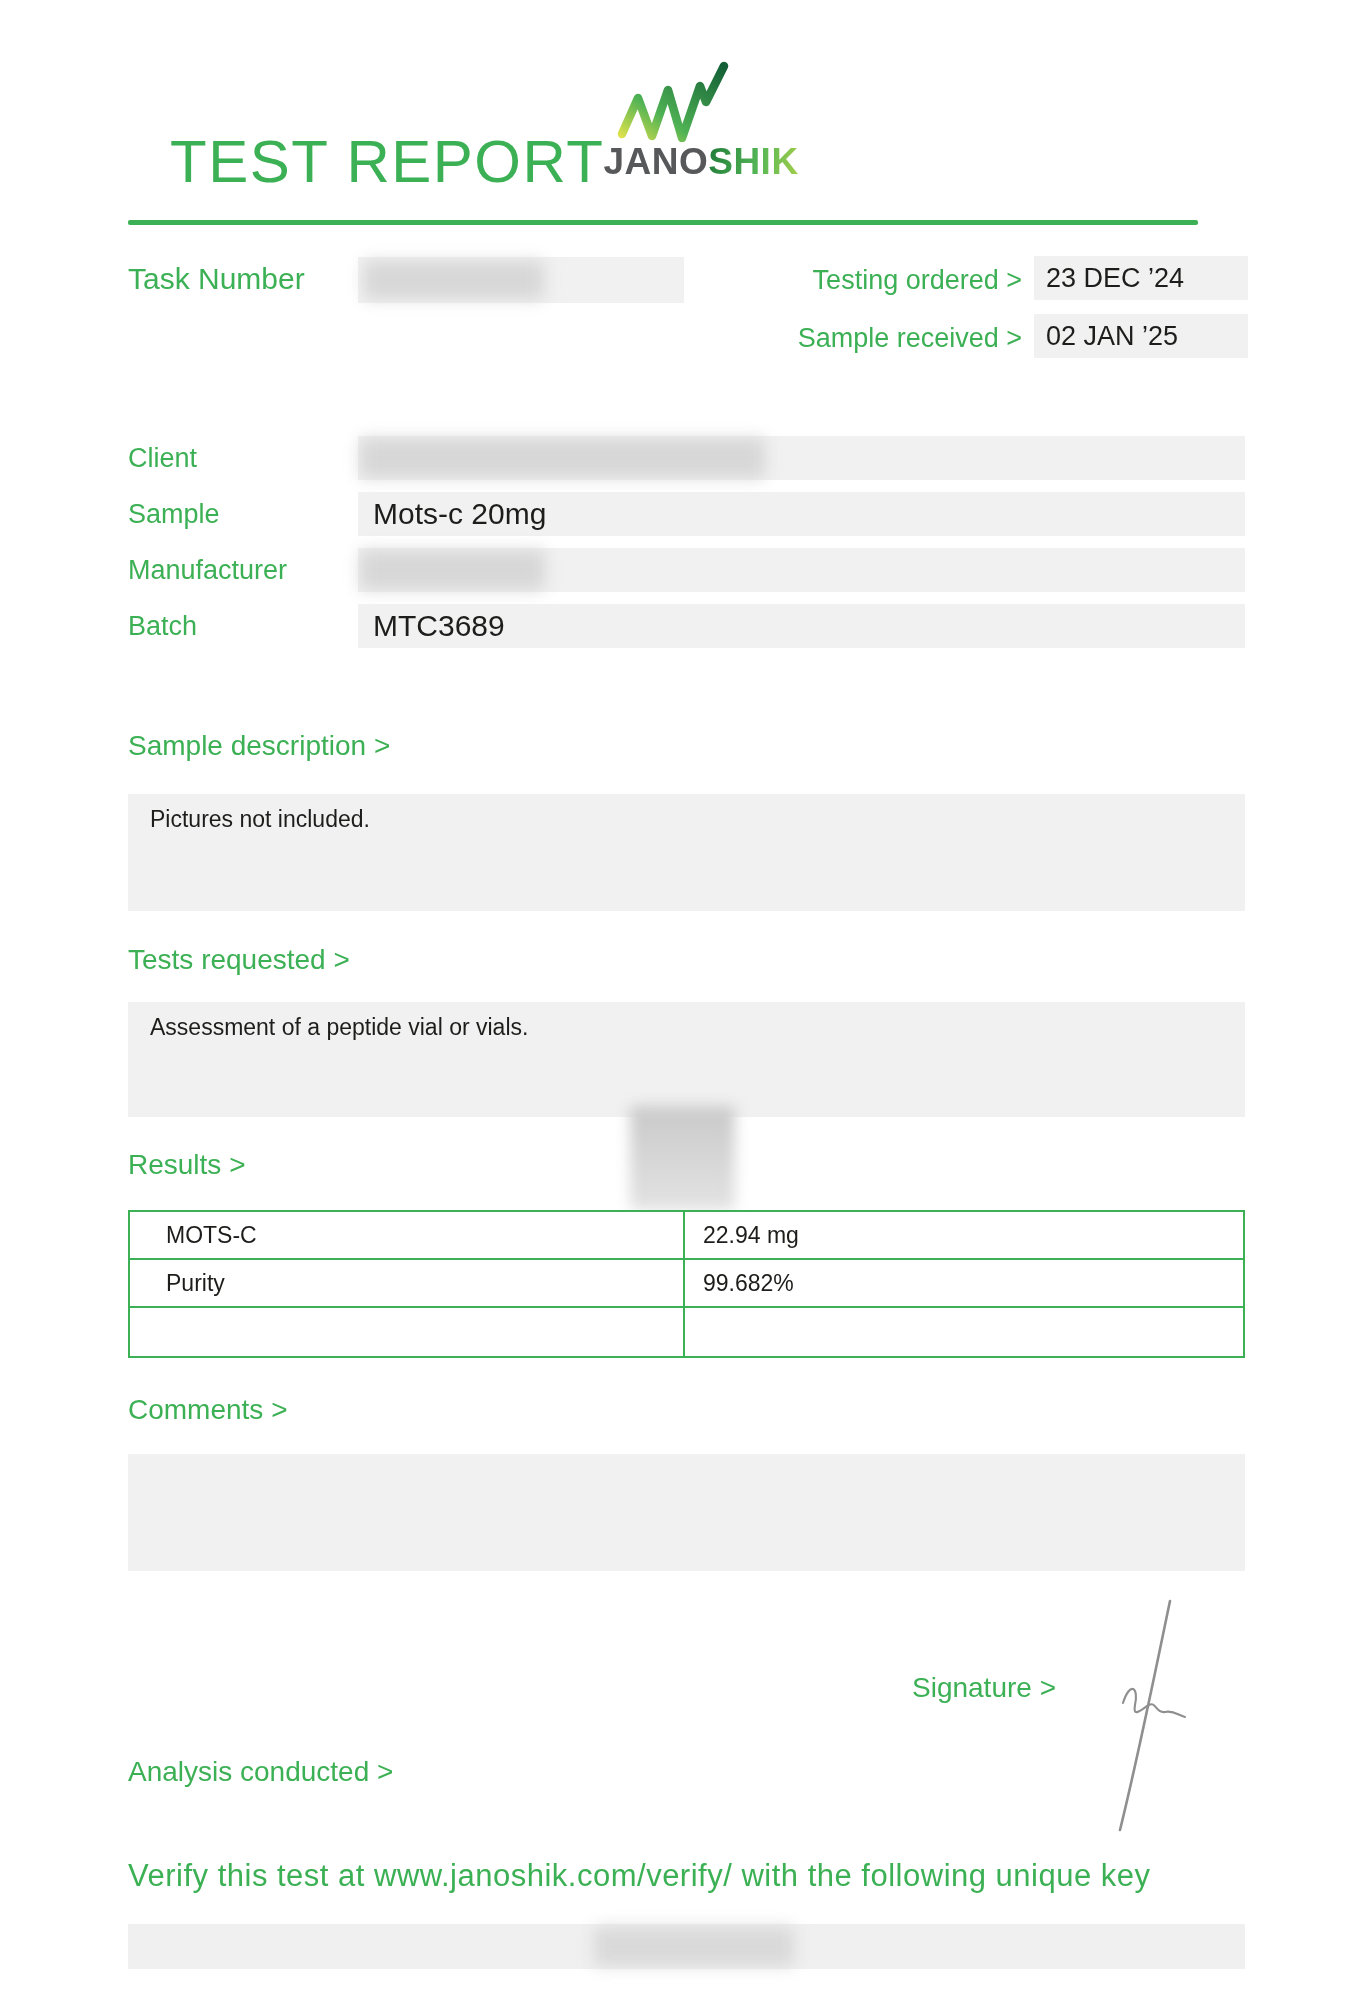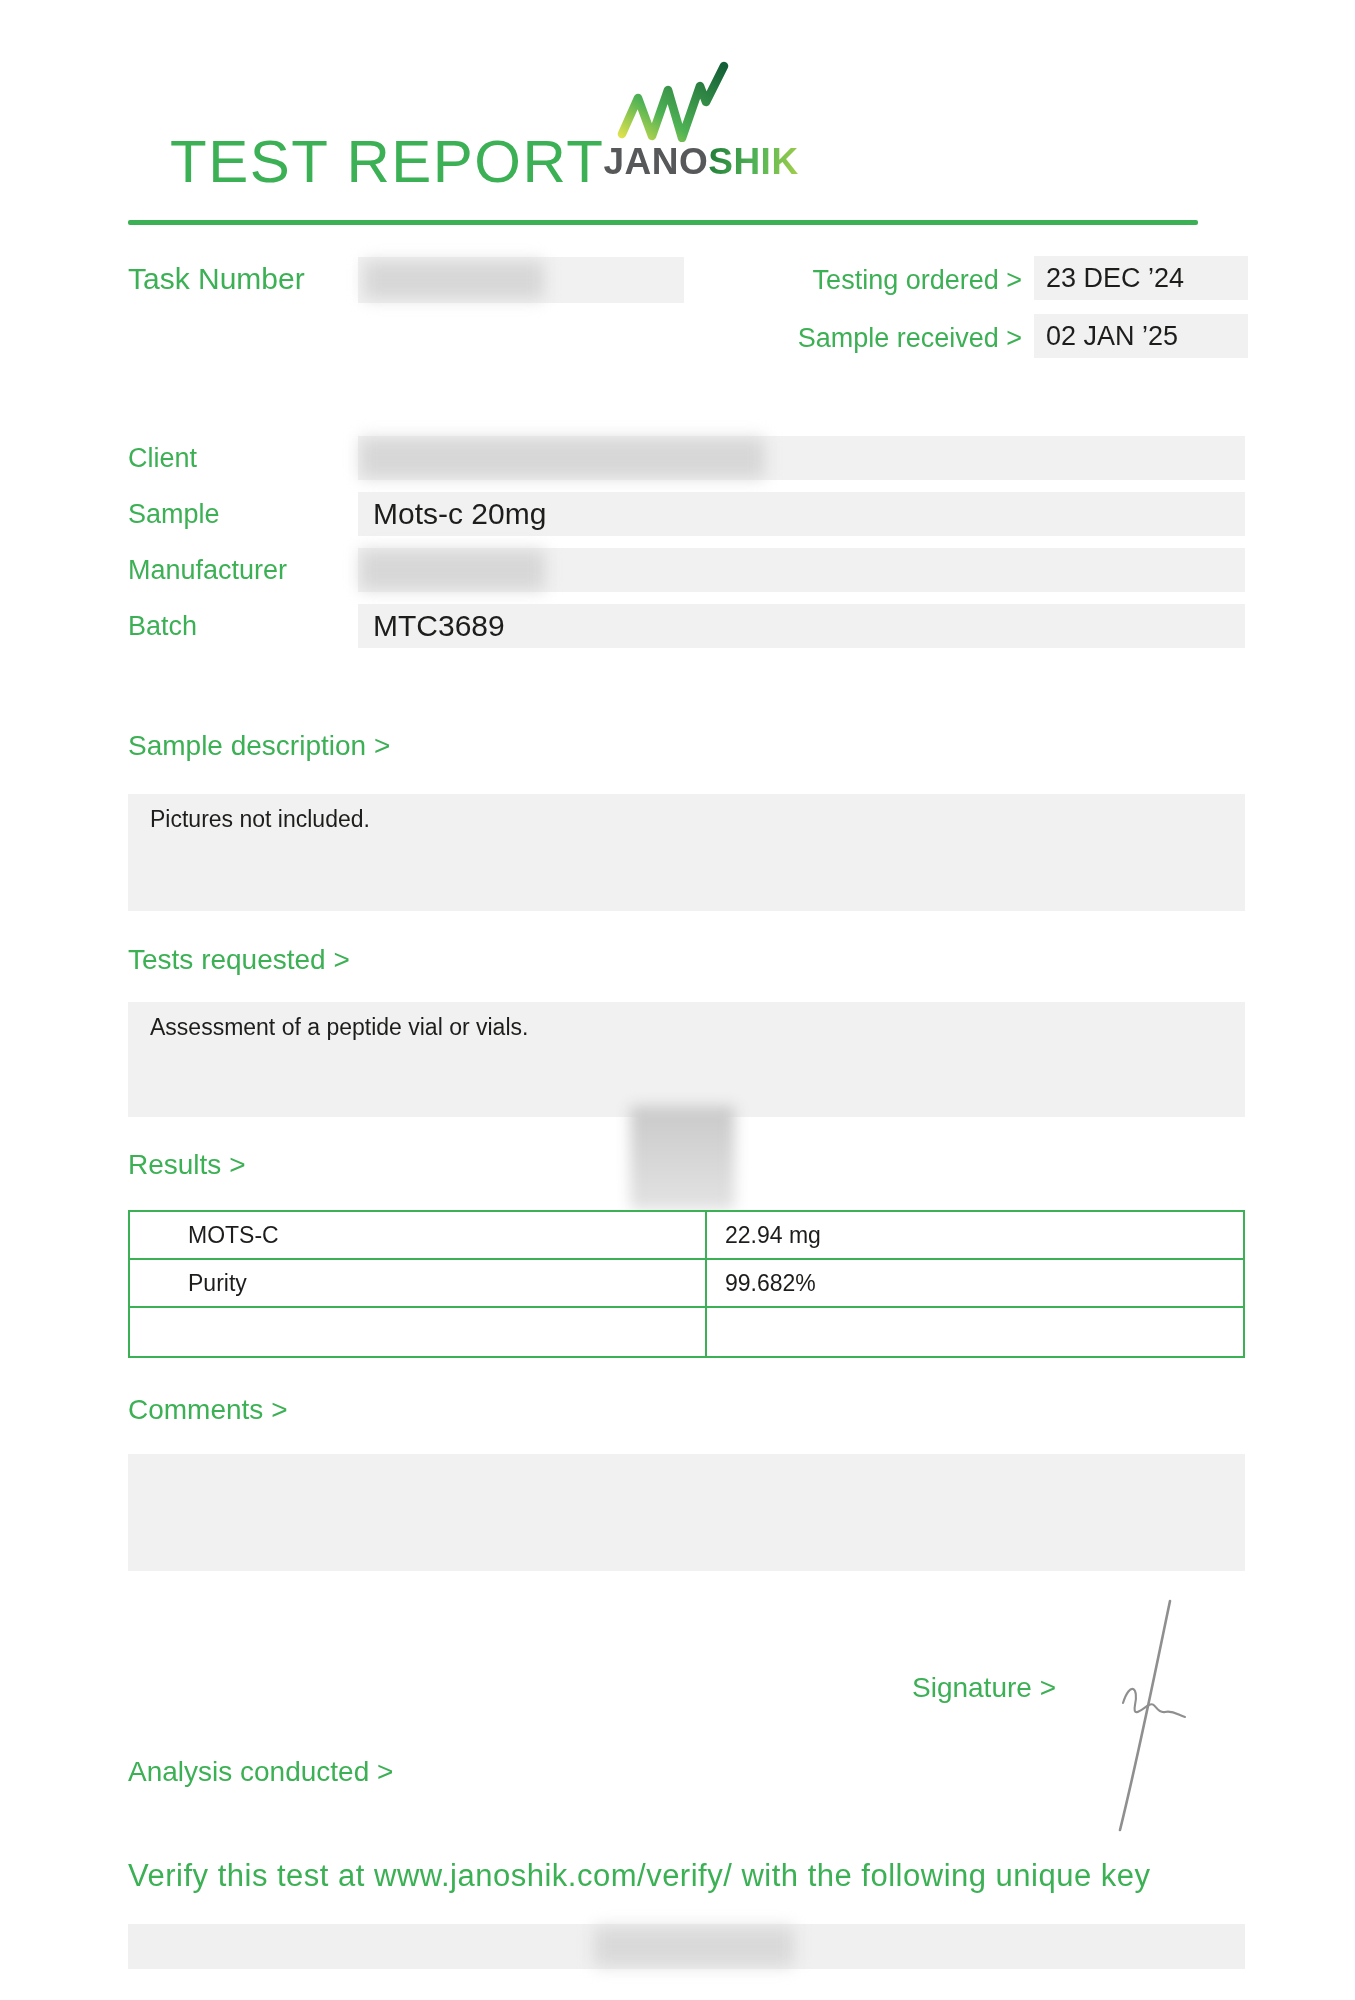--- a/index.html
+++ b/index.html
@@ -45,21 +45,21 @@
   .right-align{text-align:right;}
 
   .section-box{background:var(--graybar);width:1117px;}
   .section-box .body-text{padding:12px 0 0 22px;font-size:23px;color:var(--ink);}
 
   .results-table{left:128px;top:1210px;width:1117px;background:#fff;
     border:2px solid var(--accent);z-index:2;}
   .trow{display:flex;height:48px;border-bottom:2px solid var(--accent);}
   .trow:last-child{border-bottom:none;}
   .tcell-l{width:555px;border-right:2px solid var(--accent);padding-left:36px;
-    font-size:23px;line-height:46px;color:var(--ink);margin-left:22px;}
+    font-size:23px;line-height:46px;color:var(--ink);}
   .tcell-r{flex:1;padding-left:18px;font-size:23px;line-height:46px;color:var(--ink);}
 
   .blob-free{position:absolute;filter:blur(7px);border-radius:4px;}
 
   .verify{left:128px;top:1858px;width:1120px;font-size:31px;letter-spacing:.5px;
     color:var(--accent);white-space:nowrap;}
 </style>
 </head>
 <body>
 

